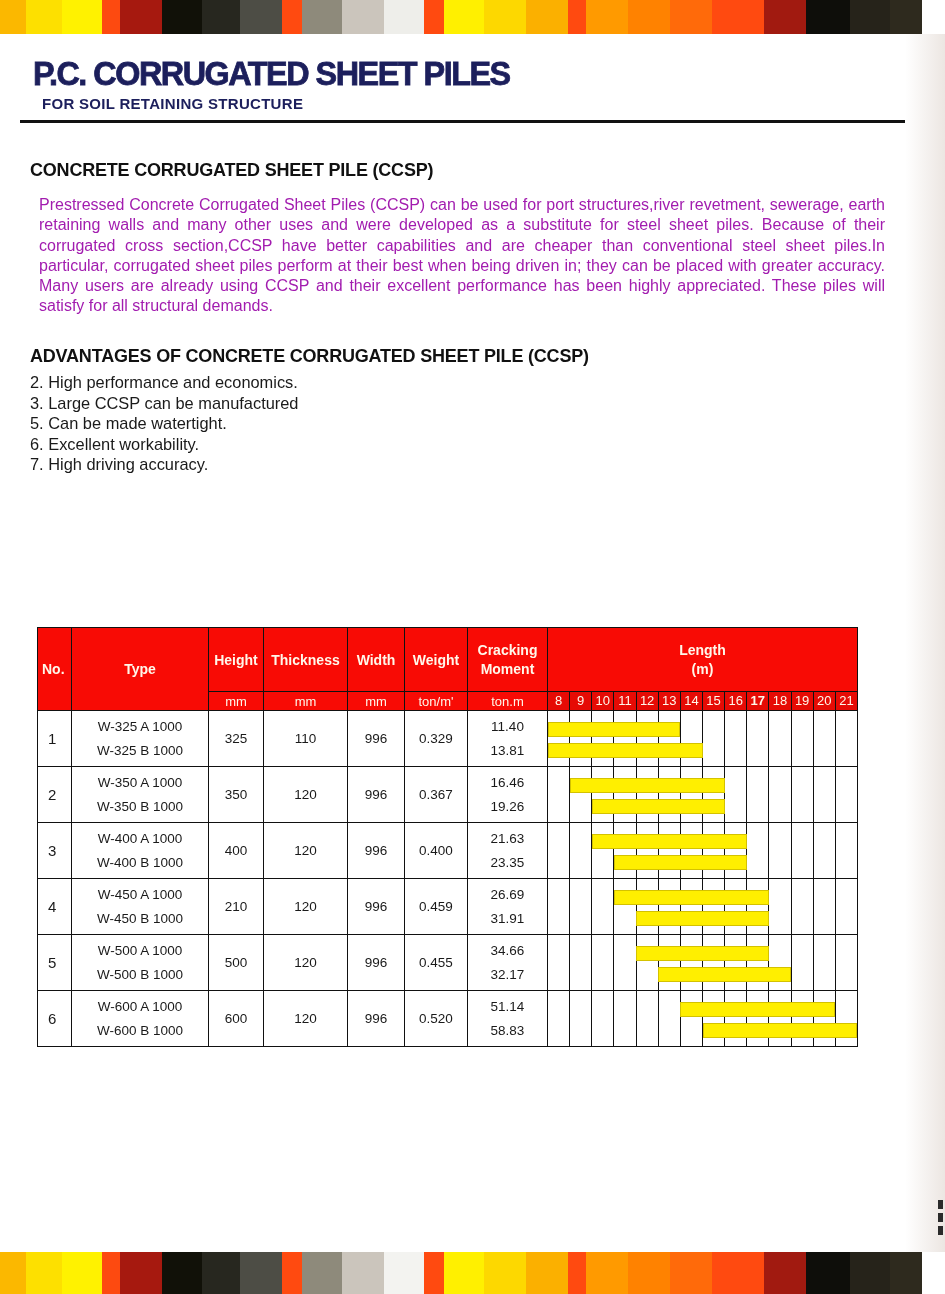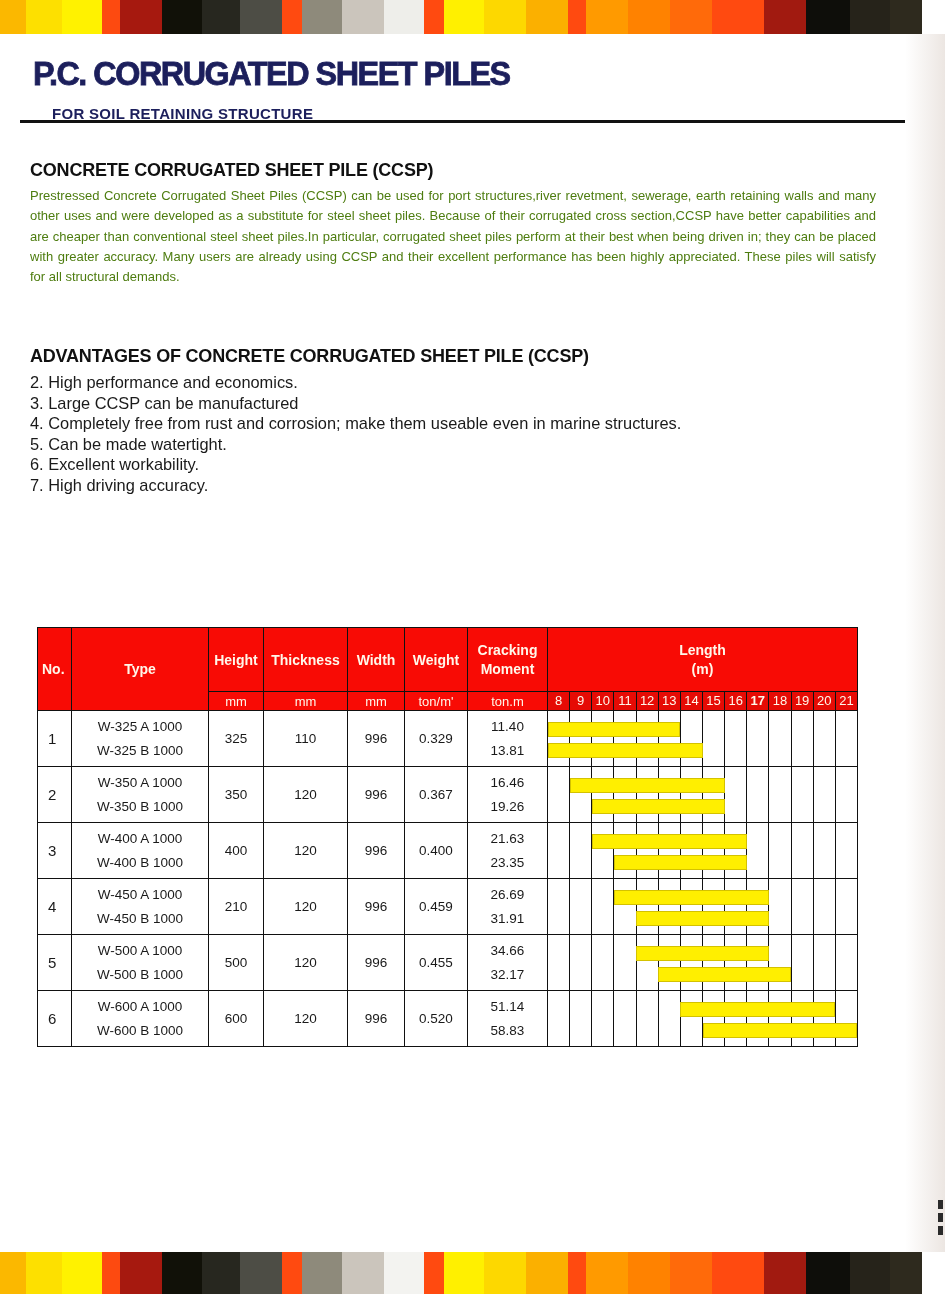--- a/index.html
+++ b/index.html
@@ -18,33 +18,33 @@
   .page-mark { position: absolute; right: 2px; top: 1200px; width: 5px; height: 40px; }
   .page-mark i { display: block; width: 5px; height: 9px; background: #2a2a2a; margin-bottom: 4px; }
 
   .title {
     position: absolute; left: 33px; top: 55px; margin: 0;
     font-family: "Liberation Sans", sans-serif; font-weight: 900; font-size: 33px;
     color: #1c1f5c; letter-spacing: -1.5px; transform: scaleX(0.98); transform-origin: left;
     -webkit-text-stroke: 0.8px #1c1f5c;
   }
   .subtitle {
-    position: absolute; left: 36px; top: 89px; margin: 16px;
+    position: absolute; left: 36px; top: 89px; margin: 6px;
     font-weight: 700; font-size: 15px; color: #1c1f5c; letter-spacing: 0.3px;
   }
   .divider {
     position: absolute; left: 20px; top: 120px; width: 885px; height: 3px; background: #111;
   }
   h2.sec {
     position: absolute; margin: 0; font-weight: 700; font-size: 18px; color: #111;
     letter-spacing: -0.2px;
   }
   .intro {
-    position: absolute; left: 30px; top: 186px; width: 846px; margin: 0;
-    font-size: 13px; line-height: 20.3px; text-align: justify; color: #4d7c0f;
+    position: absolute; left: 30px; top: 186px; width: 846px; margin: 9px;
+    font-size: 16px; line-height: 20.3px; text-align: justify; color: #a21caf;
   }
   .adv {
     position: absolute; left: 30px; top: 372px; margin: 0; padding: 0; list-style: none;
     font-size: 16.4px; line-height: 20.5px; color: #1a1a1a;
   }
 
   table.spec {
     position: absolute; left: 37px; top: 627px; width: 820px;
     border-collapse: collapse; table-layout: fixed; font-size: 13.5px;
   }
@@ -106,21 +106,20 @@
 <p class="subtitle">FOR SOIL RETAINING STRUCTURE</p>
 <div class="divider"></div>
 
 <h2 class="sec" style="left:30px; top:160px;">CONCRETE CORRUGATED SHEET PILE (CCSP)</h2>
 <p class="intro">Prestressed Concrete Corrugated Sheet Piles (CCSP) can be used for port structures,river revetment, sewerage, earth retaining walls and many other uses and were developed as a substitute for steel sheet piles. Because of their corrugated cross section,CCSP have better capabilities and are cheaper than conventional steel sheet piles.In particular, corrugated sheet piles perform at their best when being driven in; they can be placed with greater accuracy. Many users are already using CCSP and their excellent performance has been highly appreciated. These piles will satisfy for all structural demands.</p>
 
 <h2 class="sec" style="left:30px; top:346px;">ADVANTAGES OF CONCRETE CORRUGATED SHEET PILE (CCSP)</h2>
 <ul class="adv">
   <li>2. High performance and economics.</li>
   <li>3. Large CCSP can be manufactured</li>
-  <li>4. Completely free from rust and corrosion; make them useable even in marine structures.</li>
   <li>5. Can be made watertight.</li>
   <li>6. Excellent workability.</li>
   <li>7. High driving accuracy.</li>
 </ul>
 
 <table class="spec">
   <colgroup>
     <col style="width:34px">
       <col style="width:137px">
       <col style="width:55px">

